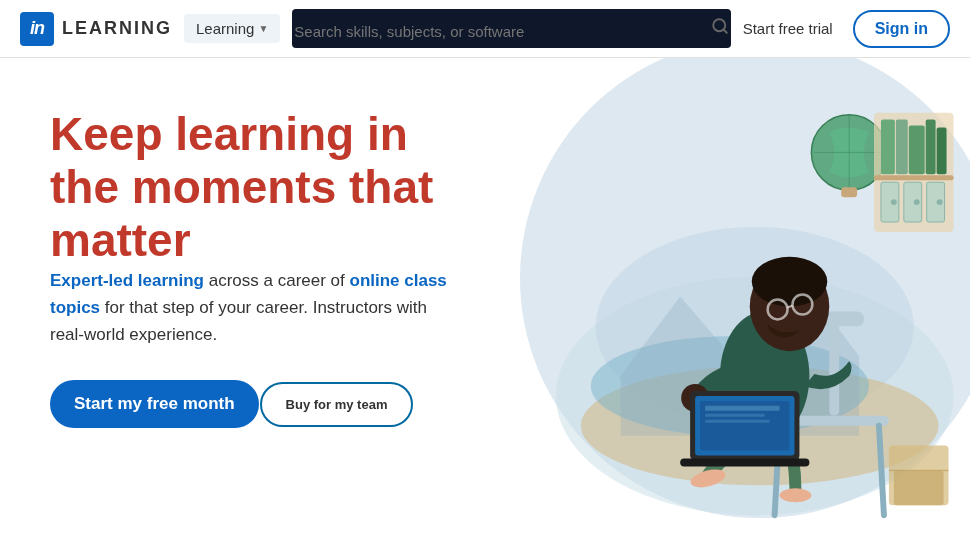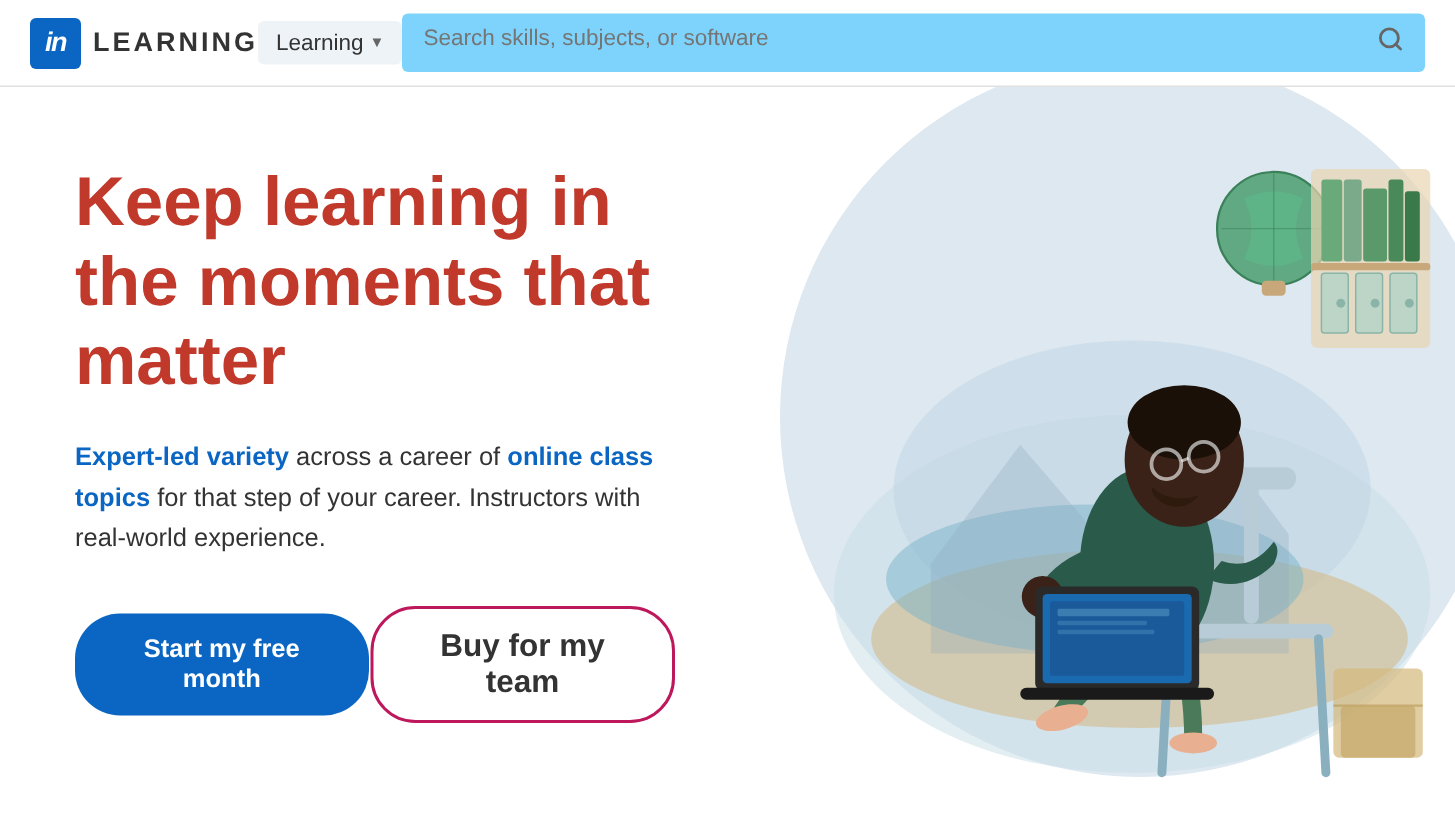--- a/index.html
+++ b/index.html
@@ -6,21 +6,21 @@
     body { font-family: -apple-system, BlinkMacSystemFont, 'Segoe UI', Arial, sans-serif; width: 970px; height: 545px; overflow: hidden; background: #fff; }
 
     
     .header {
       display: flex;
       align-items: center;
       padding: 0 20px;
       height: 58px;
       border-bottom: 1px solid #e0e0e0;
       background: #fff;
-      gap: 0;
+      gap: 12px;
     }
     .linkedin-logo {
       display: flex;
       align-items: center;
       gap: 8px;
       text-decoration: none;
       flex-shrink: 0;
     }
     .li-icon {
       width: 34px;
@@ -55,25 +55,25 @@
       color: #333;
       border: none;
       flex-shrink: 0;
     }
     .dropdown-arrow {
       font-size: 10px;
       color: #666;
     }
     .search-bar {
       display: flex;
-      align-items: flex-start;
+      align-items: flex-end;
       flex: 1;
-      background: #7dd3fc;
+      background: #0f172a;
       border-radius: 4px;
-      padding: 8px 14px;
+      padding: 8px 2px;
       gap: 10px;
     }
     .search-input {
       border: none;
       background: transparent;
       flex: 1;
       font-size: 15px;
       color: #666;
       outline: none;
     }
@@ -115,21 +115,20 @@
     .hero-content {
       padding: 50px 50px 0 50px;
       max-width: 500px;
       z-index: 2;
     }
     .hero-title {
       font-size: 46px;
       font-weight: 700;
       color: #c0392b;
       line-height: 1.15;
-      margin-bottom: 24px;
     }
     .hero-subtitle {
       font-size: 17px;
       color: #333;
       line-height: 1.6;
       margin-bottom: 32px;
     }
     .hero-subtitle a.blue-link {
       color: #0a66c2;
       text-decoration: none;
@@ -147,23 +146,23 @@
       border: none;
       border-radius: 30px;
       font-size: 17px;
       font-weight: 600;
       cursor: pointer;
     }
     .btn-secondary {
       padding: 13px 24px;
       background: transparent;
       color: #333;
-      border: 2px solid #be185d;
+      border: 2px solid #0369a1;
       border-radius: 30px;
-      font-size: 21px;
+      font-size: 13px;
       font-weight: 600;
       cursor: pointer;
     }
 
     
     .hero-illustration {
       position: absolute;
       right: 0;
       top: 0;
       width: 520px;
@@ -209,27 +208,33 @@
   <div class="search-bar">
     <input class="search-input" type="text" placeholder="Search skills, subjects, or software" style="">
     <span class="search-icon-wrap">
       <svg width="18" height="18" viewBox="0 0 24 24" fill="none" stroke="#666" stroke-width="2.5" stroke-linecap="round" stroke-linejoin="round">
         <circle cx="11" cy="11" r="8"></circle>
         <line x1="21" y1="21" x2="16.65" y2="16.65"></line>
       </svg>
     </span>
   </div>
 
+  <nav class="nav-right">
+    <a class="start-trial-link" href="#">
+      <span>Start free trial</span>
+    </a>
+    <button class="sign-in-btn">Sign in</button>
+  </nav>
 </header>
 
 <section class="hero">
   <div class="hero-content">
     <h1 class="hero-title">Keep learning in the moments that matter</h1>
     <p class="hero-subtitle">
-      <a class="blue-link" href="#">Expert-led variety</a><span> across a career of </span><a class="blue-link" href="#">online class topics</a><span> for that step of your career. Instructors with real-world experience.</span>
+      <a class="blue-link" href="#">Expert-led learning</a><span> across a career of </span><a class="blue-link" href="#">online class topics</a><span> for that step of your career. Instructors with real-world experience.</span>
     </p>
     <div class="hero-buttons">
       <button class="btn-primary">Start my free month</button>
       <button class="btn-secondary">Buy for my team</button>
     </div>
   </div>
 
   <div class="hero-illustration">
     <div class="bg-circle"></div>
     <svg class="scene" viewBox="0 0 500 490" xmlns="http://www.w3.org/2000/svg">

